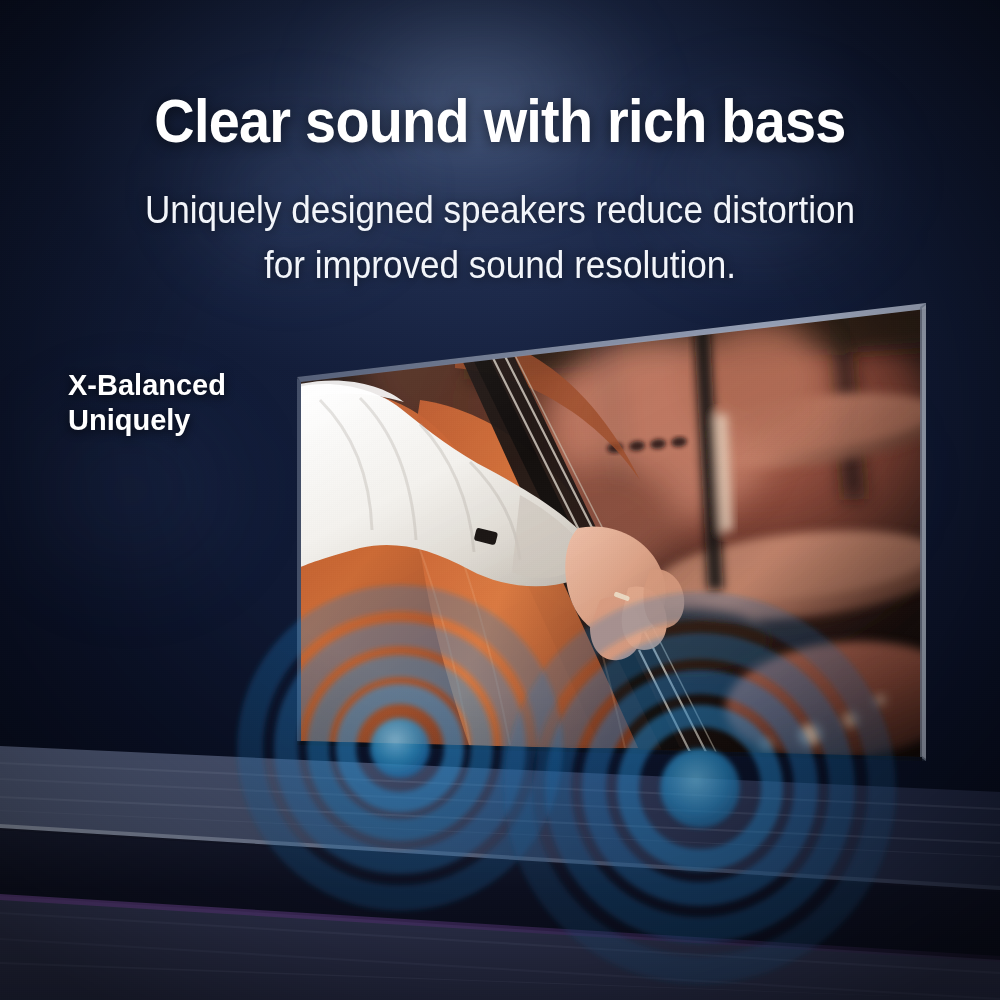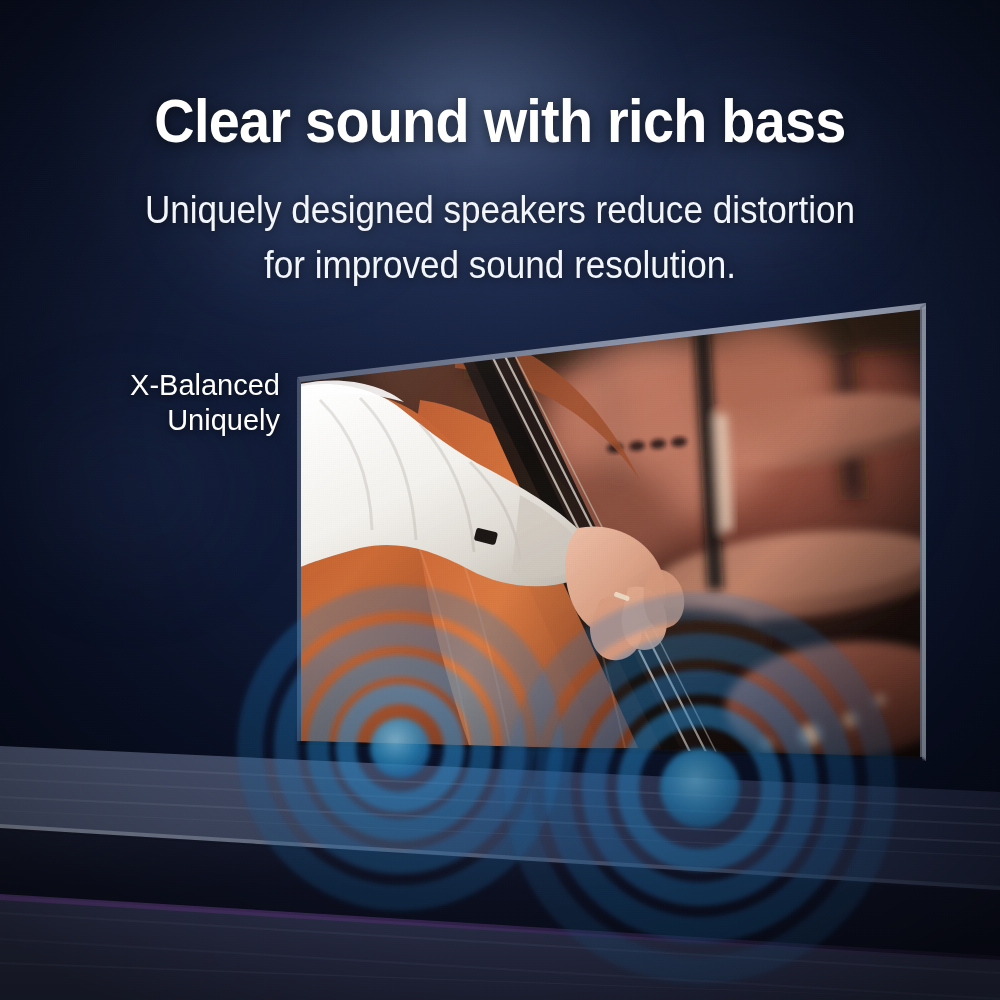--- a/index.html
+++ b/index.html
@@ -95,24 +95,24 @@
     color: #f2f5fa;
     font-size: 39px;
     font-weight: 300;
     line-height: 1.42;
     text-shadow: 0 1px 10px rgba(0,0,0,0.5);
   }
   .badge-label {
     position: absolute;
     left: 68px; top: 368px;
     width: 212px;
-    text-align: right;
+    text-align: left;
     color: #ffffff;
     font-size: 29px;
-    font-weight: 400;
+    font-weight: 700;
     line-height: 1.22;
     text-shadow: 0 2px 10px rgba(0,0,0,0.7);
   }
 
   
   .tv-wrap { position: absolute; left: 0; top: 0; width: 1000px; height: 1000px; }
   .tv-wrap svg { display: block; }
 
   
   .ripples { position: absolute; left: 0; top: 0; width: 1000px; height: 1000px; pointer-events: none; }

